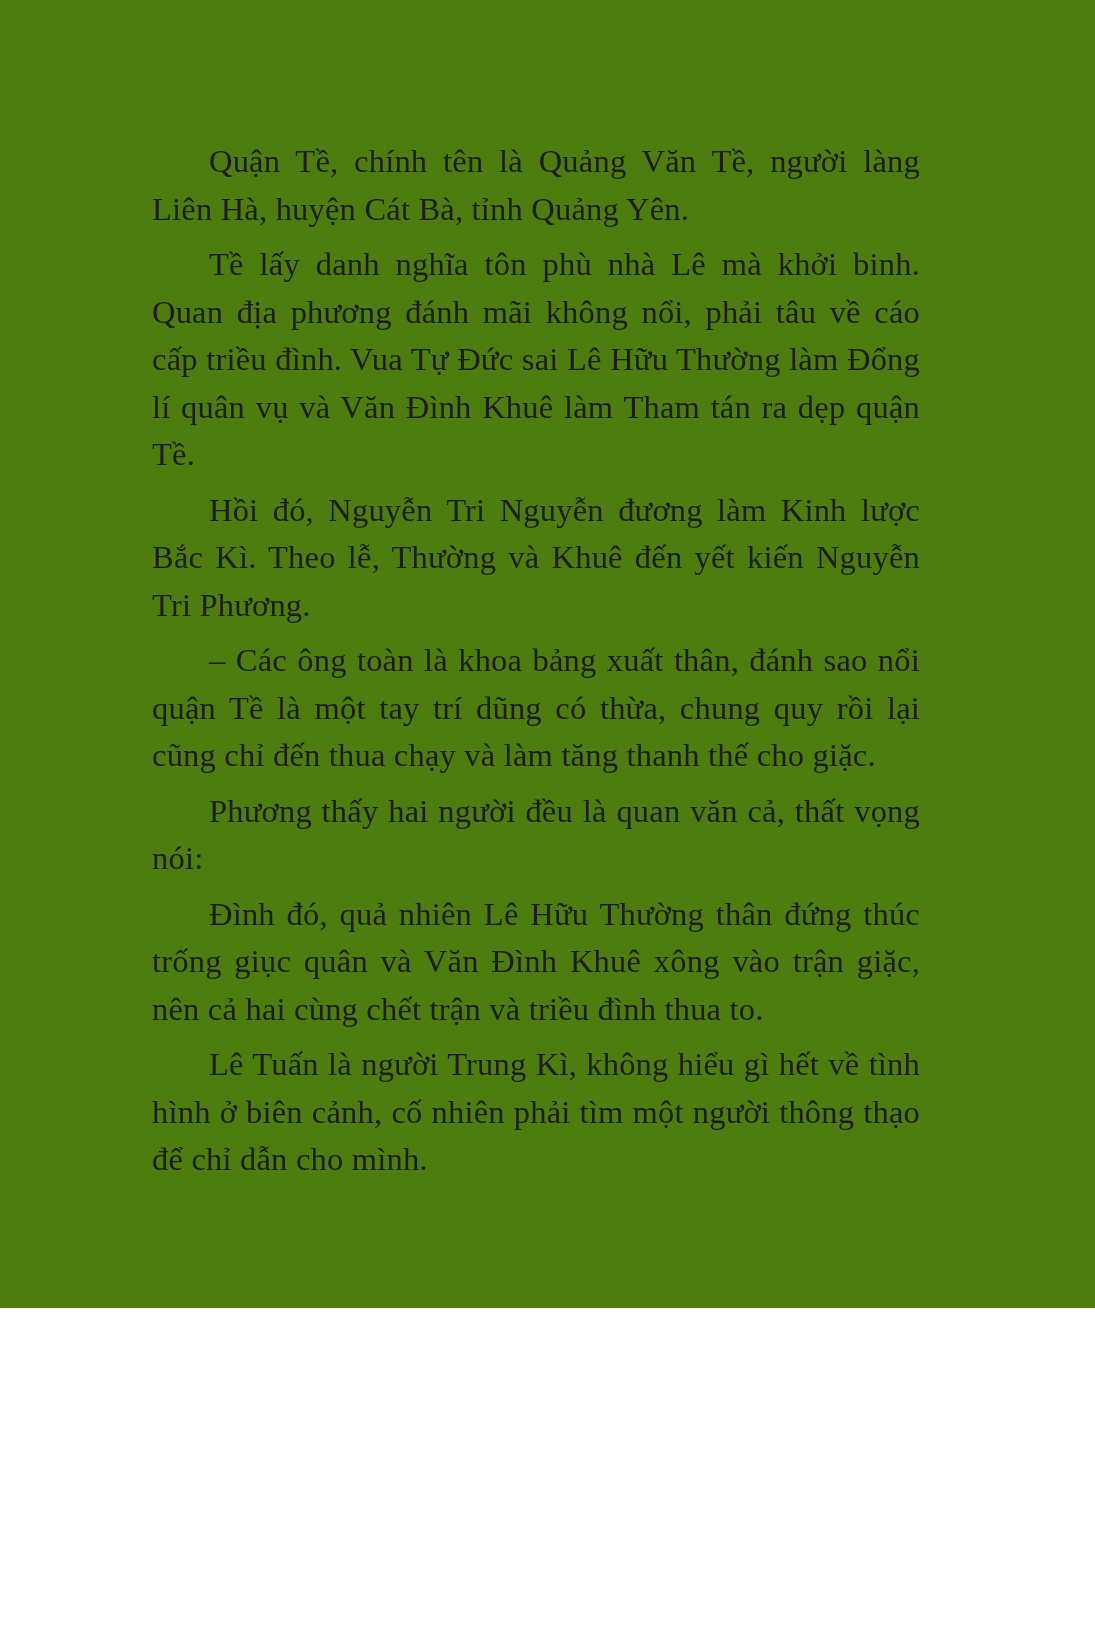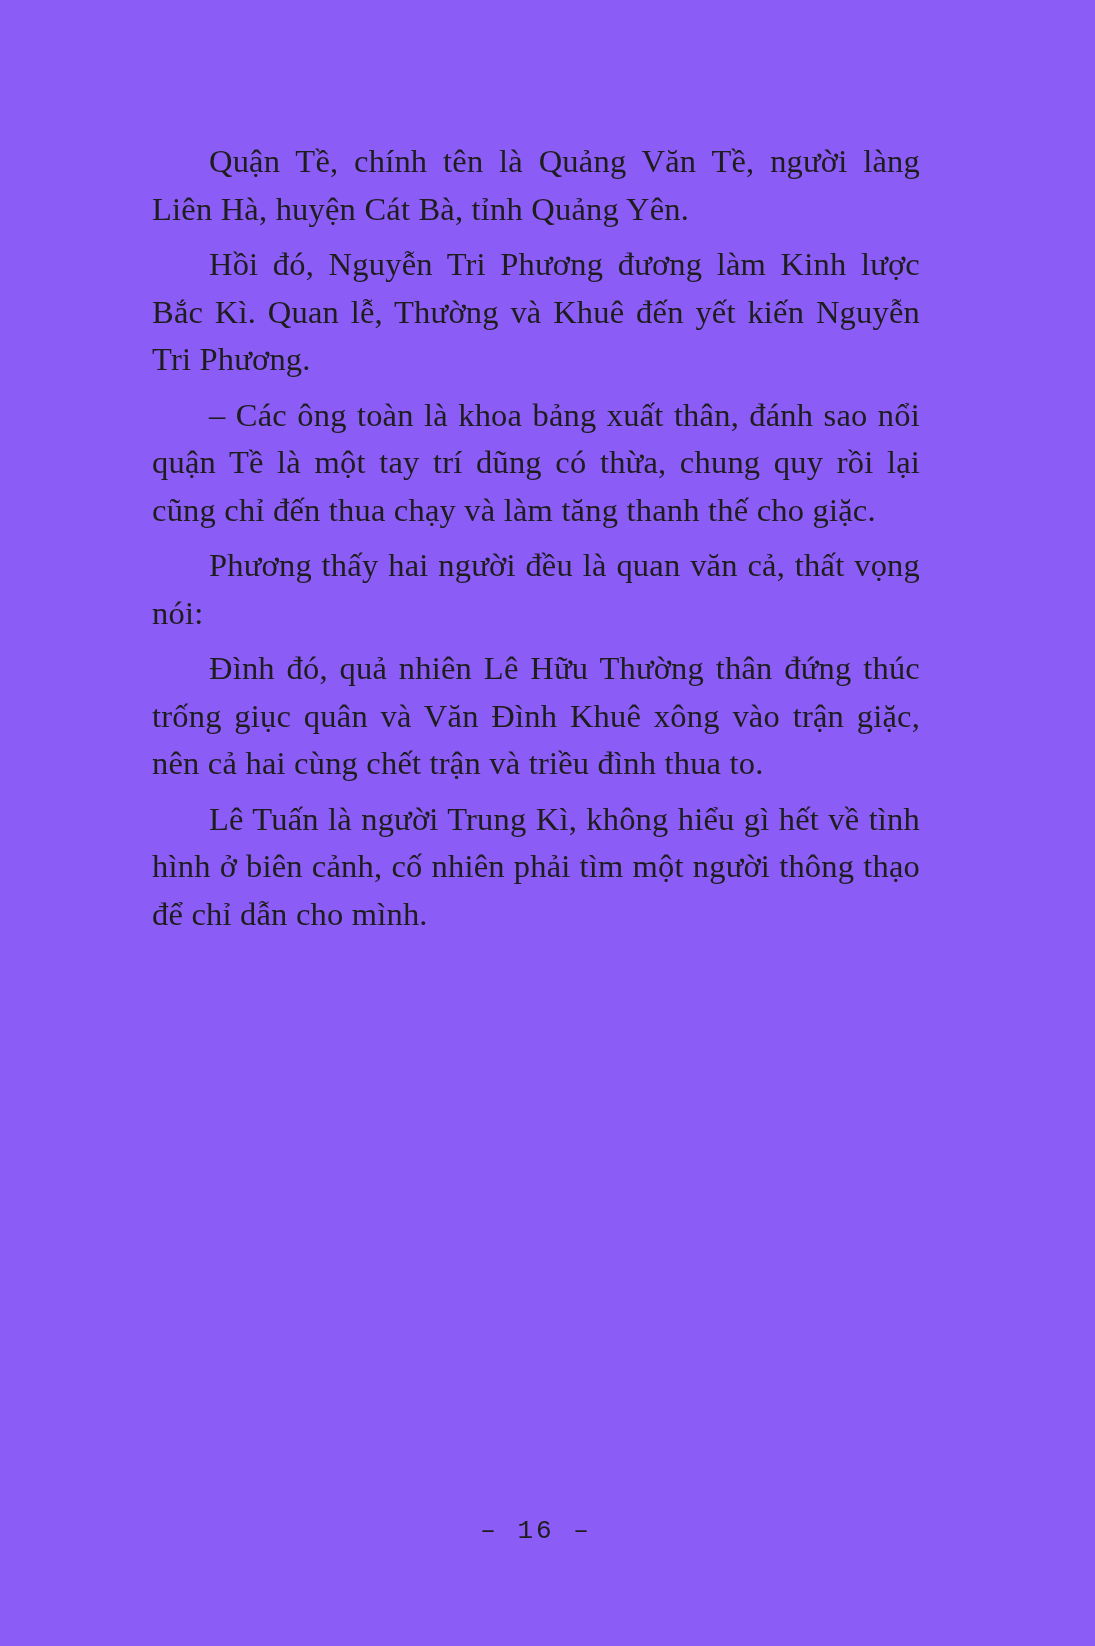--- a/index.html
+++ b/index.html
@@ -4,22 +4,22 @@
 <title>Book page</title>
 <style>
   html, body {
     margin: 0;
     padding: 0;
     background: #ffffff;
   }
   .page {
     position: relative;
     width: 1095px;
-    height: 1646px;
-    background: #8b5cf6;
+    height: 1308px;
+    background: #4d7c0f;
     overflow: hidden;
     font-family: "Liberation Serif", "DejaVu Serif", serif;
     color: #1d1d1d;
   }
   .text-block {
     position: absolute;
     left: 152px;
     top: 138px;
     width: 768px;
     text-align: justify;
@@ -45,20 +45,21 @@
     letter-spacing: 3px;
     color: #1d1d1d;
   }
 </style>
 </head>
 <body>
 
 <div class="page">
   <div class="text-block">
     <p>Quận Tề, chính tên là Quảng Văn Tề, người làng Liên Hà, huyện Cát Bà, tỉnh Quảng Yên.</p>
-    <p>Hồi đó, Nguyễn Tri Phương đương làm Kinh lược Bắc Kì. Quan lễ, Thường và Khuê đến yết kiến Nguyễn Tri Phương.</p>
+    <p>Tề lấy danh nghĩa tôn phù nhà Lê mà khởi binh. Quan địa phương đánh mãi không nổi, phải tâu về cáo cấp triều đình. Vua Tự Đức sai Lê Hữu Thường làm Đổng lí quân vụ và Văn Đình Khuê làm Tham tán ra dẹp quận Tề.</p>
+    <p>Hồi đó, Nguyễn Tri Nguyễn đương làm Kinh lược Bắc Kì. Theo lễ, Thường và Khuê đến yết kiến Nguyễn Tri Phương.</p>
     <p>– Các ông toàn là khoa bảng xuất thân, đánh sao nổi quận Tề là một tay trí dũng có thừa, chung quy rồi lại cũng chỉ đến thua chạy và làm tăng thanh thế cho giặc.</p>
     <p>Phương thấy hai người đều là quan văn cả, thất vọng nói:</p>
     <p>Đình đó, quả nhiên Lê Hữu Thường thân đứng thúc trống giục quân và Văn Đình Khuê xông vào trận giặc, nên cả hai cùng chết trận và triều đình thua to.</p>
     <p>Lê Tuấn là người Trung Kì, không hiểu gì hết về tình hình ở biên cảnh, cố nhiên phải tìm một người thông thạo để chỉ dẫn cho mình.</p>
   </div>
   <div class="footer">– 16 –</div>
 </div>
 
 </body></html>

